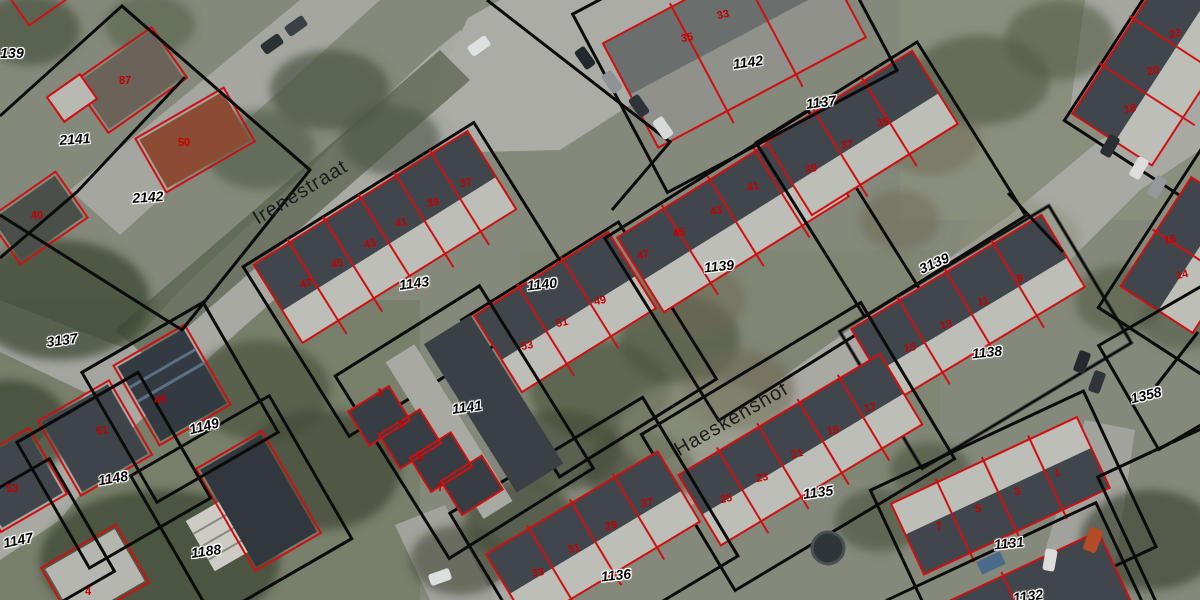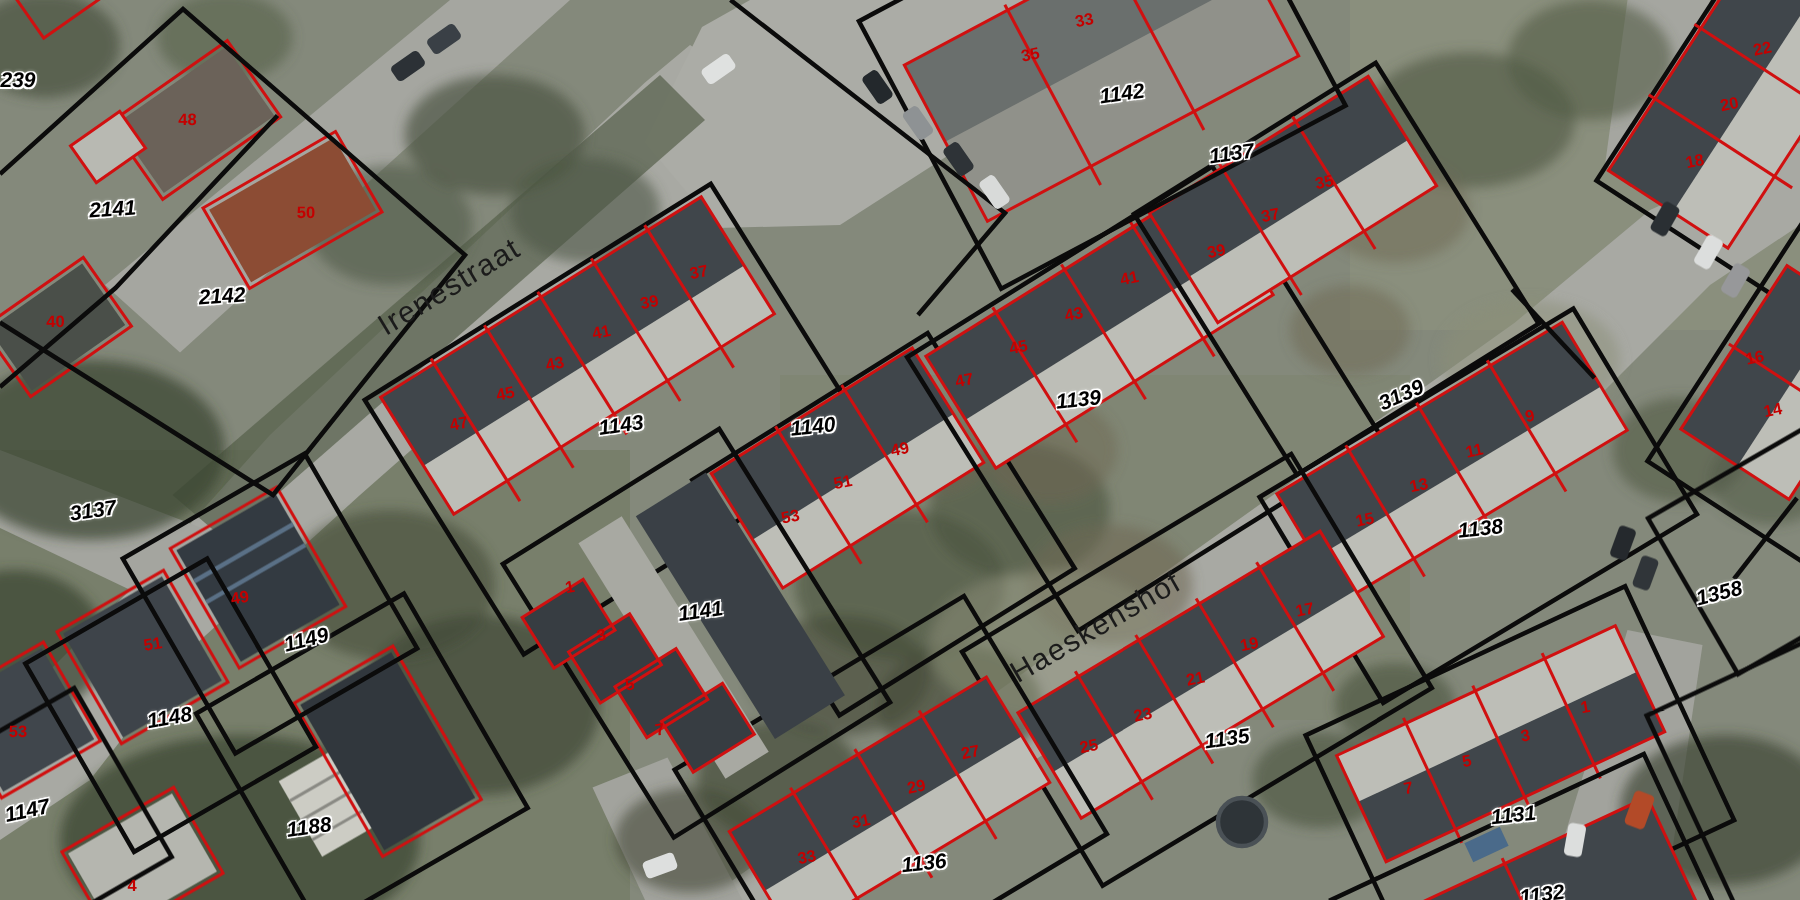--- a/index.html
+++ b/index.html
@@ -305,21 +305,21 @@
 
     <circle cx="828" cy="548" r="16" fill="#2e3438" stroke="#4a5156" stroke-width="3"></circle>
     <rect x="978" y="556" width="26" height="14" fill="#4a6a8a" transform="rotate(-25 991 563)"></rect>
   </svg>
 
   <div class="layer" id="layer-street">
       <div class="lbl lbl-street" style="left: 300px; top: 192px; transform: translate(-50%, -50%) rotate(-31deg);">Irenestraat</div>
       <div class="lbl lbl-street" style="left: 731px; top: 419px; transform: translate(-50%, -50%) rotate(-30deg);">Haeskenshof</div>
     </div>
   <div class="layer" id="layer-parcel">
-      <div class="lbl lbl-parcel" style="left: 12px; top: 53px; transform: translate(-50%, -50%) rotate(0deg);">239</div>
+      <div class="lbl lbl-parcel" style="left: 12px; top: 53px; transform: translate(-50%, -50%) rotate(0deg);">139</div>
       <div class="lbl lbl-parcel" style="left: 75px; top: 139px; transform: translate(-50%, -50%) rotate(-4deg);">2141</div>
       <div class="lbl lbl-parcel" style="left: 148px; top: 197px; transform: translate(-50%, -50%) rotate(-4deg);">2142</div>
       <div class="lbl lbl-parcel" style="left: 62px; top: 340px; transform: translate(-50%, -50%) rotate(-8deg);">3137</div>
       <div class="lbl lbl-parcel" style="left: 18px; top: 540px; transform: translate(-50%, -50%) rotate(-12deg);">1147</div>
       <div class="lbl lbl-parcel" style="left: 204px; top: 426px; transform: translate(-50%, -50%) rotate(-14deg);">1149</div>
       <div class="lbl lbl-parcel" style="left: 113px; top: 478px; transform: translate(-50%, -50%) rotate(-10deg);">1148</div>
       <div class="lbl lbl-parcel" style="left: 206px; top: 551px; transform: translate(-50%, -50%) rotate(-8deg);">1188</div>
       <div class="lbl lbl-parcel" style="left: 414px; top: 283px; transform: translate(-50%, -50%) rotate(-8deg);">1143</div>
       <div class="lbl lbl-parcel" style="left: 542px; top: 284px; transform: translate(-50%, -50%) rotate(-6deg);">1140</div>
       <div class="lbl lbl-parcel" style="left: 467px; top: 407px; transform: translate(-50%, -50%) rotate(-8deg);">1141</div>
@@ -328,22 +328,22 @@
       <div class="lbl lbl-parcel" style="left: 821px; top: 102px; transform: translate(-50%, -50%) rotate(-8deg);">1137</div>
       <div class="lbl lbl-parcel" style="left: 934px; top: 263px; transform: translate(-50%, -50%) rotate(-24deg);">3139</div>
       <div class="lbl lbl-parcel" style="left: 987px; top: 352px; transform: translate(-50%, -50%) rotate(-6deg);">1138</div>
       <div class="lbl lbl-parcel" style="left: 1146px; top: 395px; transform: translate(-50%, -50%) rotate(-14deg);">1358</div>
       <div class="lbl lbl-parcel" style="left: 818px; top: 492px; transform: translate(-50%, -50%) rotate(-8deg);">1135</div>
       <div class="lbl lbl-parcel" style="left: 616px; top: 575px; transform: translate(-50%, -50%) rotate(-6deg);">1136</div>
       <div class="lbl lbl-parcel" style="left: 1009px; top: 543px; transform: translate(-50%, -50%) rotate(-6deg);">1131</div>
       <div class="lbl lbl-parcel" style="left: 1028px; top: 596px; transform: translate(-50%, -50%) rotate(-8deg);">1132</div>
     </div>
   <div class="layer" id="layer-house">
-      <div class="lbl lbl-house" style="left: 125px; top: 80px; transform: translate(-50%, -50%) rotate(0deg);">48</div>
-      <div class="lbl lbl-house" style="left: 204px; top: 142px; transform: translate(-50%, -50%) rotate(0deg);">50</div>
+      <div class="lbl lbl-house" style="left: 125px; top: 80px; transform: translate(-50%, -50%) rotate(0deg);">87</div>
+      <div class="lbl lbl-house" style="left: 184px; top: 142px; transform: translate(-50%, -50%) rotate(0deg);">50</div>
       <div class="lbl lbl-house" style="left: 37px; top: 215px; transform: translate(-50%, -50%) rotate(0deg);">40</div>
       <div class="lbl lbl-house" style="left: 12px; top: 488px; transform: translate(-50%, -50%) rotate(0deg);">53</div>
       <div class="lbl lbl-house" style="left: 160px; top: 399px; transform: translate(-50%, -50%) rotate(-10deg);">49</div>
       <div class="lbl lbl-house" style="left: 102px; top: 430px; transform: translate(-50%, -50%) rotate(-10deg);">51</div>
       <div class="lbl lbl-house" style="left: 88px; top: 591px; transform: translate(-50%, -50%) rotate(0deg);">4</div>
       <div class="lbl lbl-house" style="left: 306px; top: 283px; transform: translate(-50%, -50%) rotate(-12deg);">47</div>
       <div class="lbl lbl-house" style="left: 337px; top: 263px; transform: translate(-50%, -50%) rotate(-12deg);">45</div>
       <div class="lbl lbl-house" style="left: 370px; top: 243px; transform: translate(-50%, -50%) rotate(-12deg);">43</div>
       <div class="lbl lbl-house" style="left: 401px; top: 222px; transform: translate(-50%, -50%) rotate(-12deg);">41</div>
       <div class="lbl lbl-house" style="left: 433px; top: 202px; transform: translate(-50%, -50%) rotate(-12deg);">39</div>

